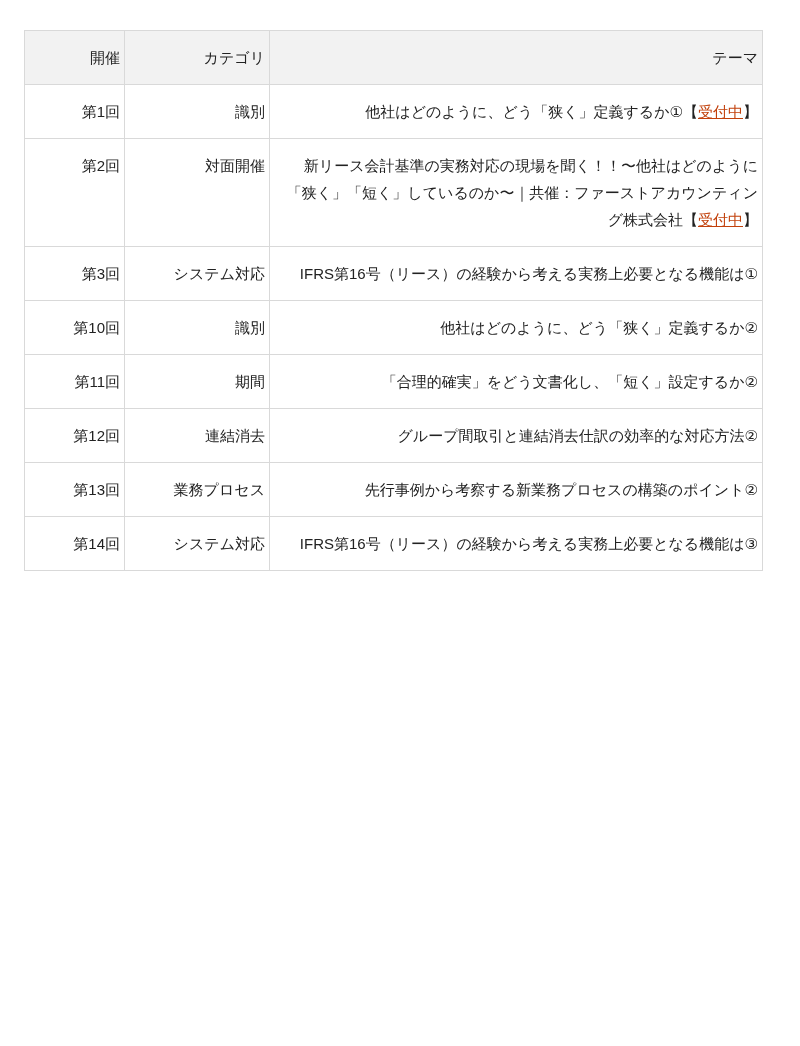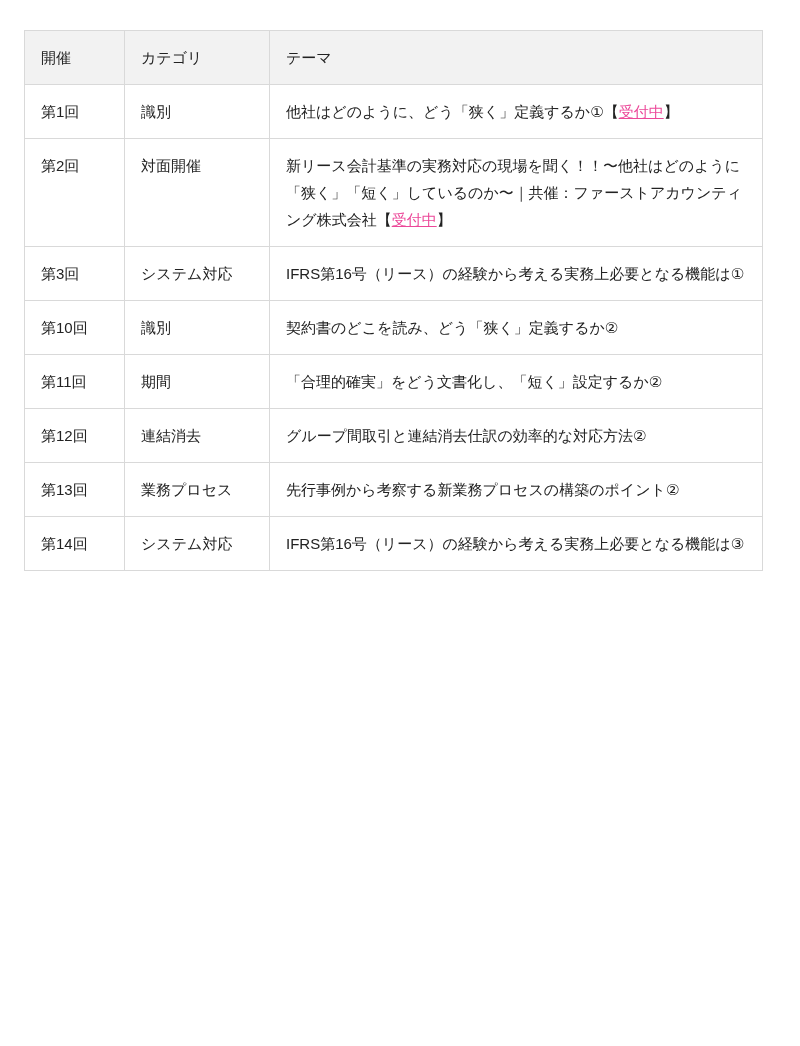--- a/index.html
+++ b/index.html
@@ -20,38 +20,38 @@
   table.schedule {
     width: 738px;
     border-collapse: collapse;
     table-layout: fixed;
     font-size: 15px;
     line-height: 27px;
   }
   table.schedule th,
   table.schedule td {
     border: 1px solid #d9d9d9;
-    padding: 13px 16px;
-    text-align: left;
+    padding: 13px 4px;
+    text-align: right;
     vertical-align: top;
     font-weight: normal;
     word-break: break-word;
   }
   table.schedule th {
     background: #f2f2f2;
     color: #222222;
   }
   table.schedule td {
     background: #ffffff;
   }
   col.col-session { width: 100px; }
   col.col-category { width: 145px; }
   col.col-theme { width: 493px; }
   a.reception-link {
-    color: #ec4899;
+    color: #c2410c;
     cursor: pointer;
   }
 </style>
 </head>
 <body>
 
 <div class="page">
   <table class="schedule">
     <colgroup>
       <col class="col-session">
@@ -77,21 +77,21 @@
           <td><span>新リース会計基準の実務対応の現場を聞く！！〜他社はどのように「狭く」「短く」しているのか〜｜共催：ファーストアカウンティング株式会社【</span><a href="#" class="reception-link">受付中</a><span>】</span></td>
         </tr>
         <tr>
           <td>第3回</td>
           <td>システム対応</td>
           <td><span>IFRS第16号（リース）の経験から考える実務上必要となる機能は①</span></td>
         </tr>
         <tr>
           <td>第10回</td>
           <td>識別</td>
-          <td><span>契約書のどこを読み、どう「狭く」定義するか②</span></td>
+          <td><span>他社はどのように、どう「狭く」定義するか②</span></td>
         </tr>
         <tr>
           <td>第11回</td>
           <td>期間</td>
           <td><span>「合理的確実」をどう文書化し、「短く」設定するか②</span></td>
         </tr>
         <tr>
           <td>第12回</td>
           <td>連結消去</td>
           <td><span>グループ間取引と連結消去仕訳の効率的な対応方法②</span></td>

